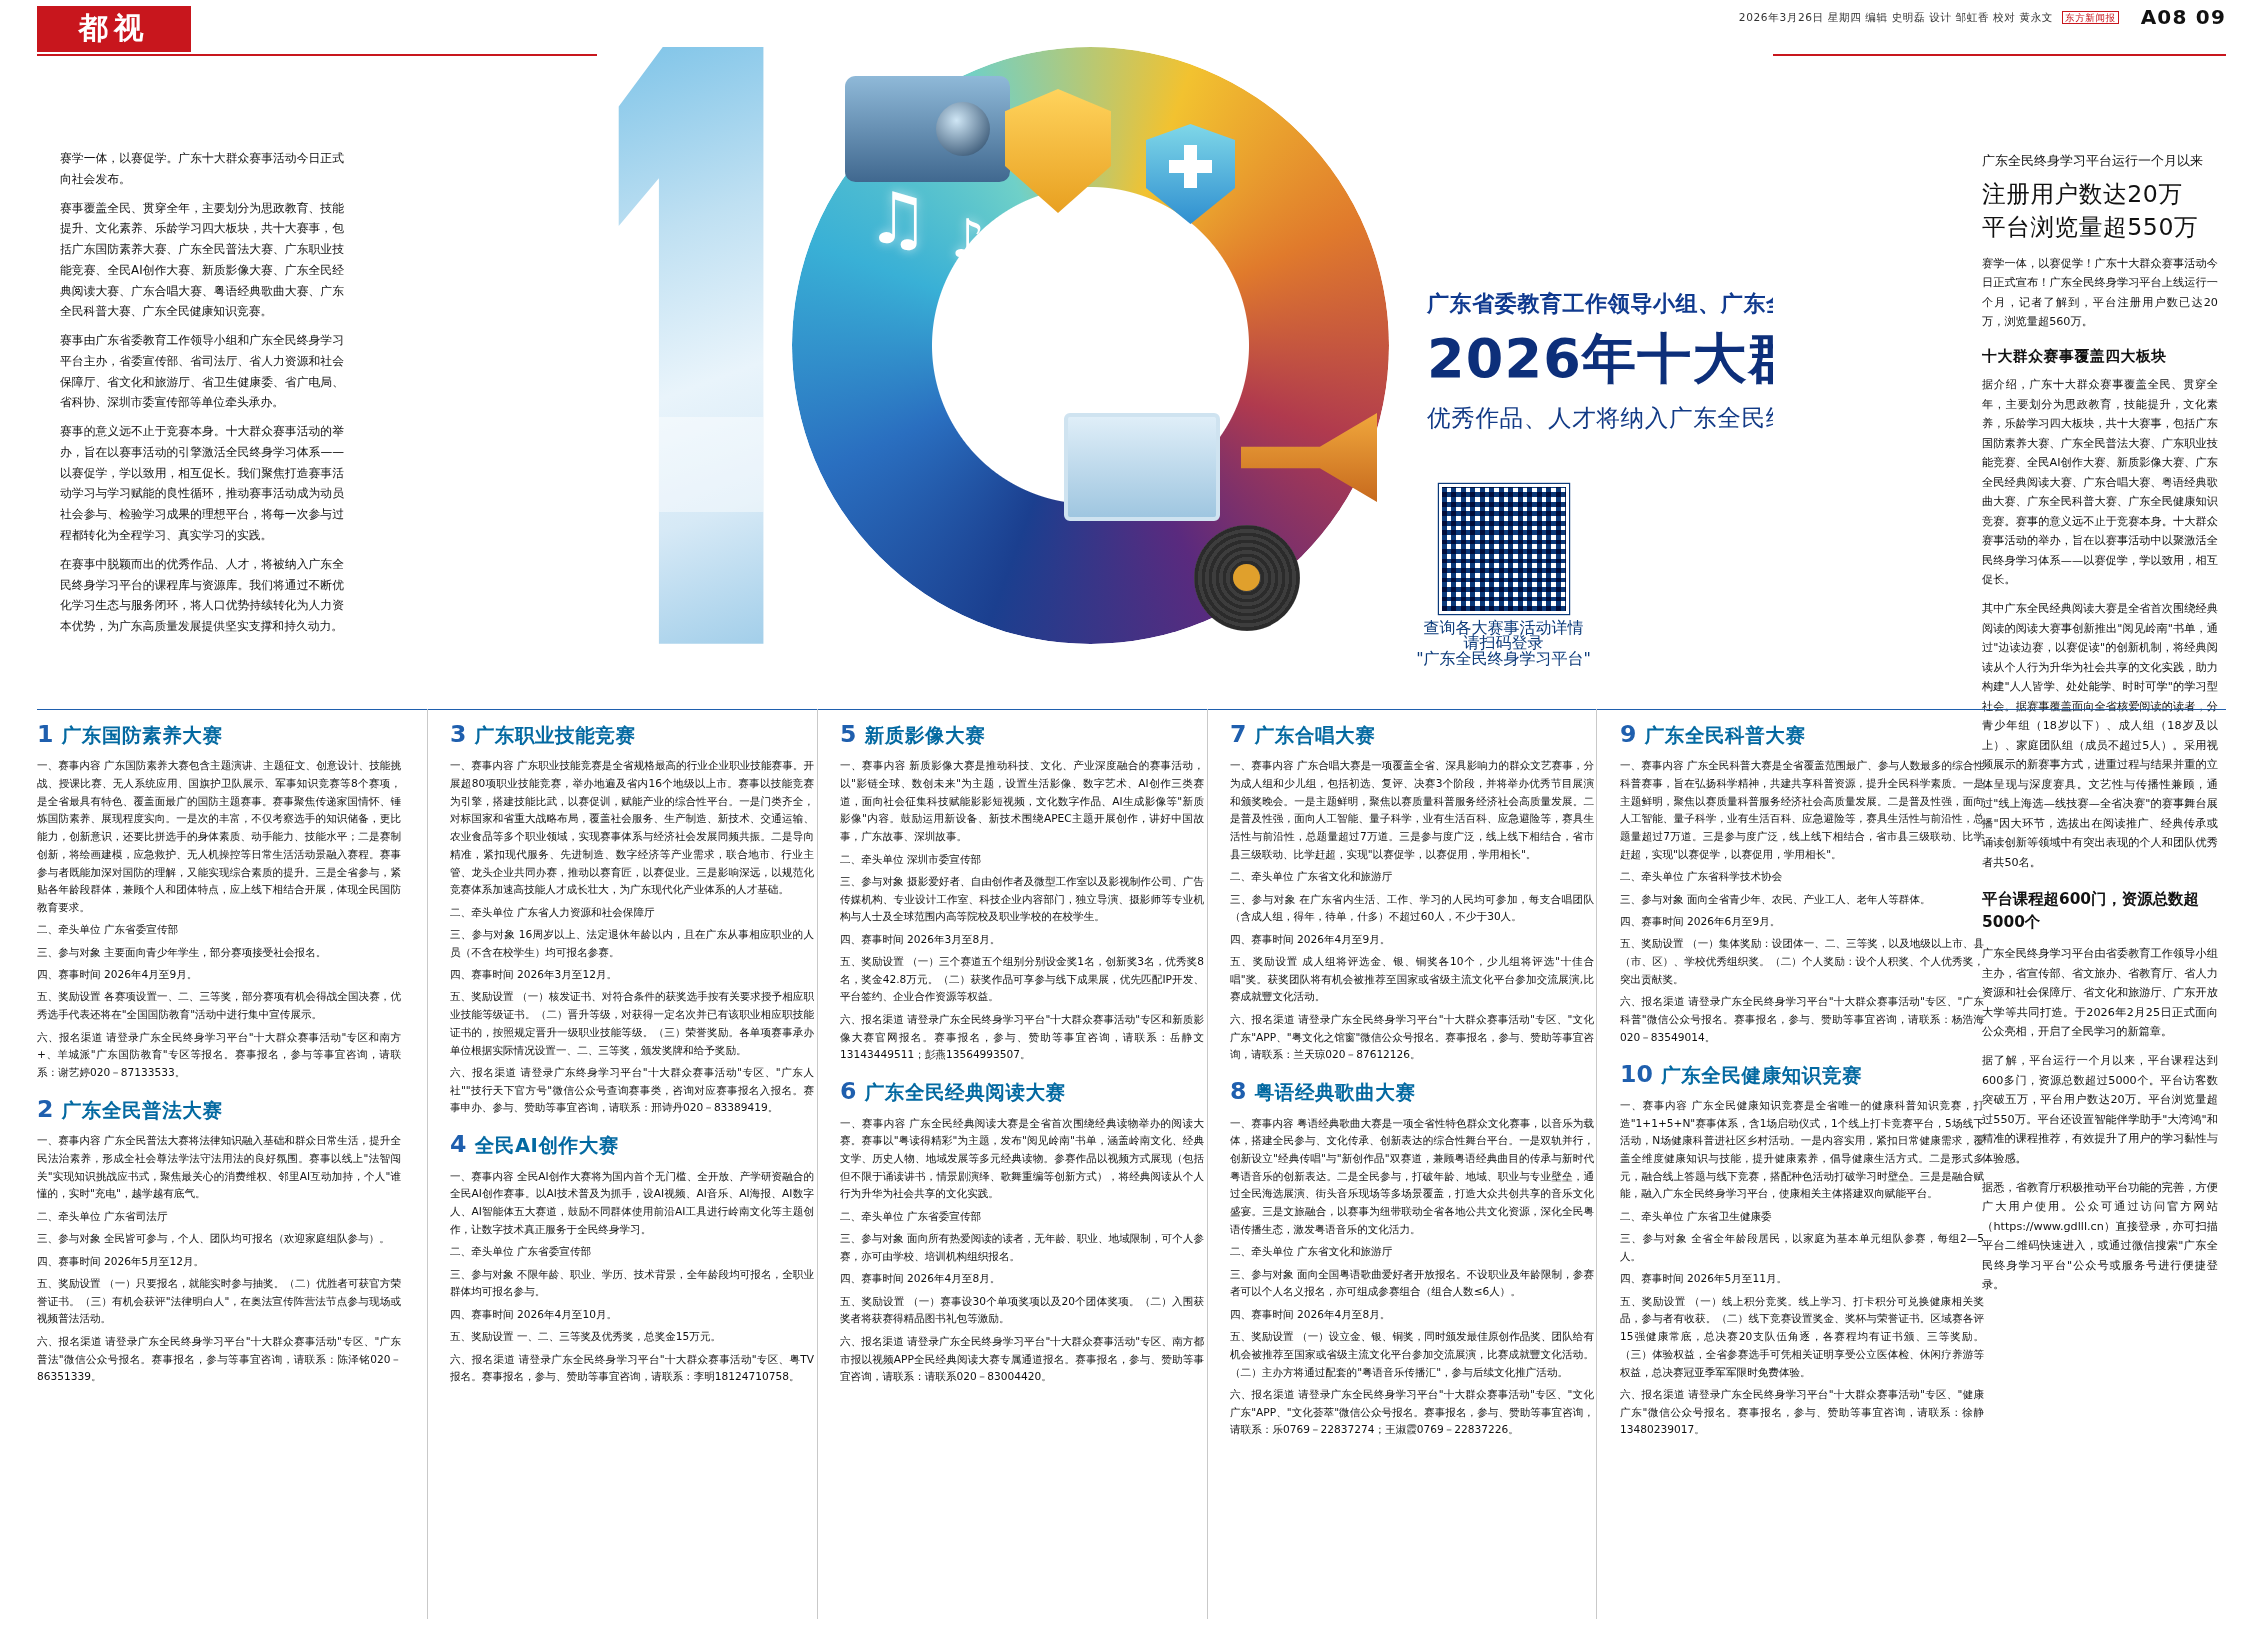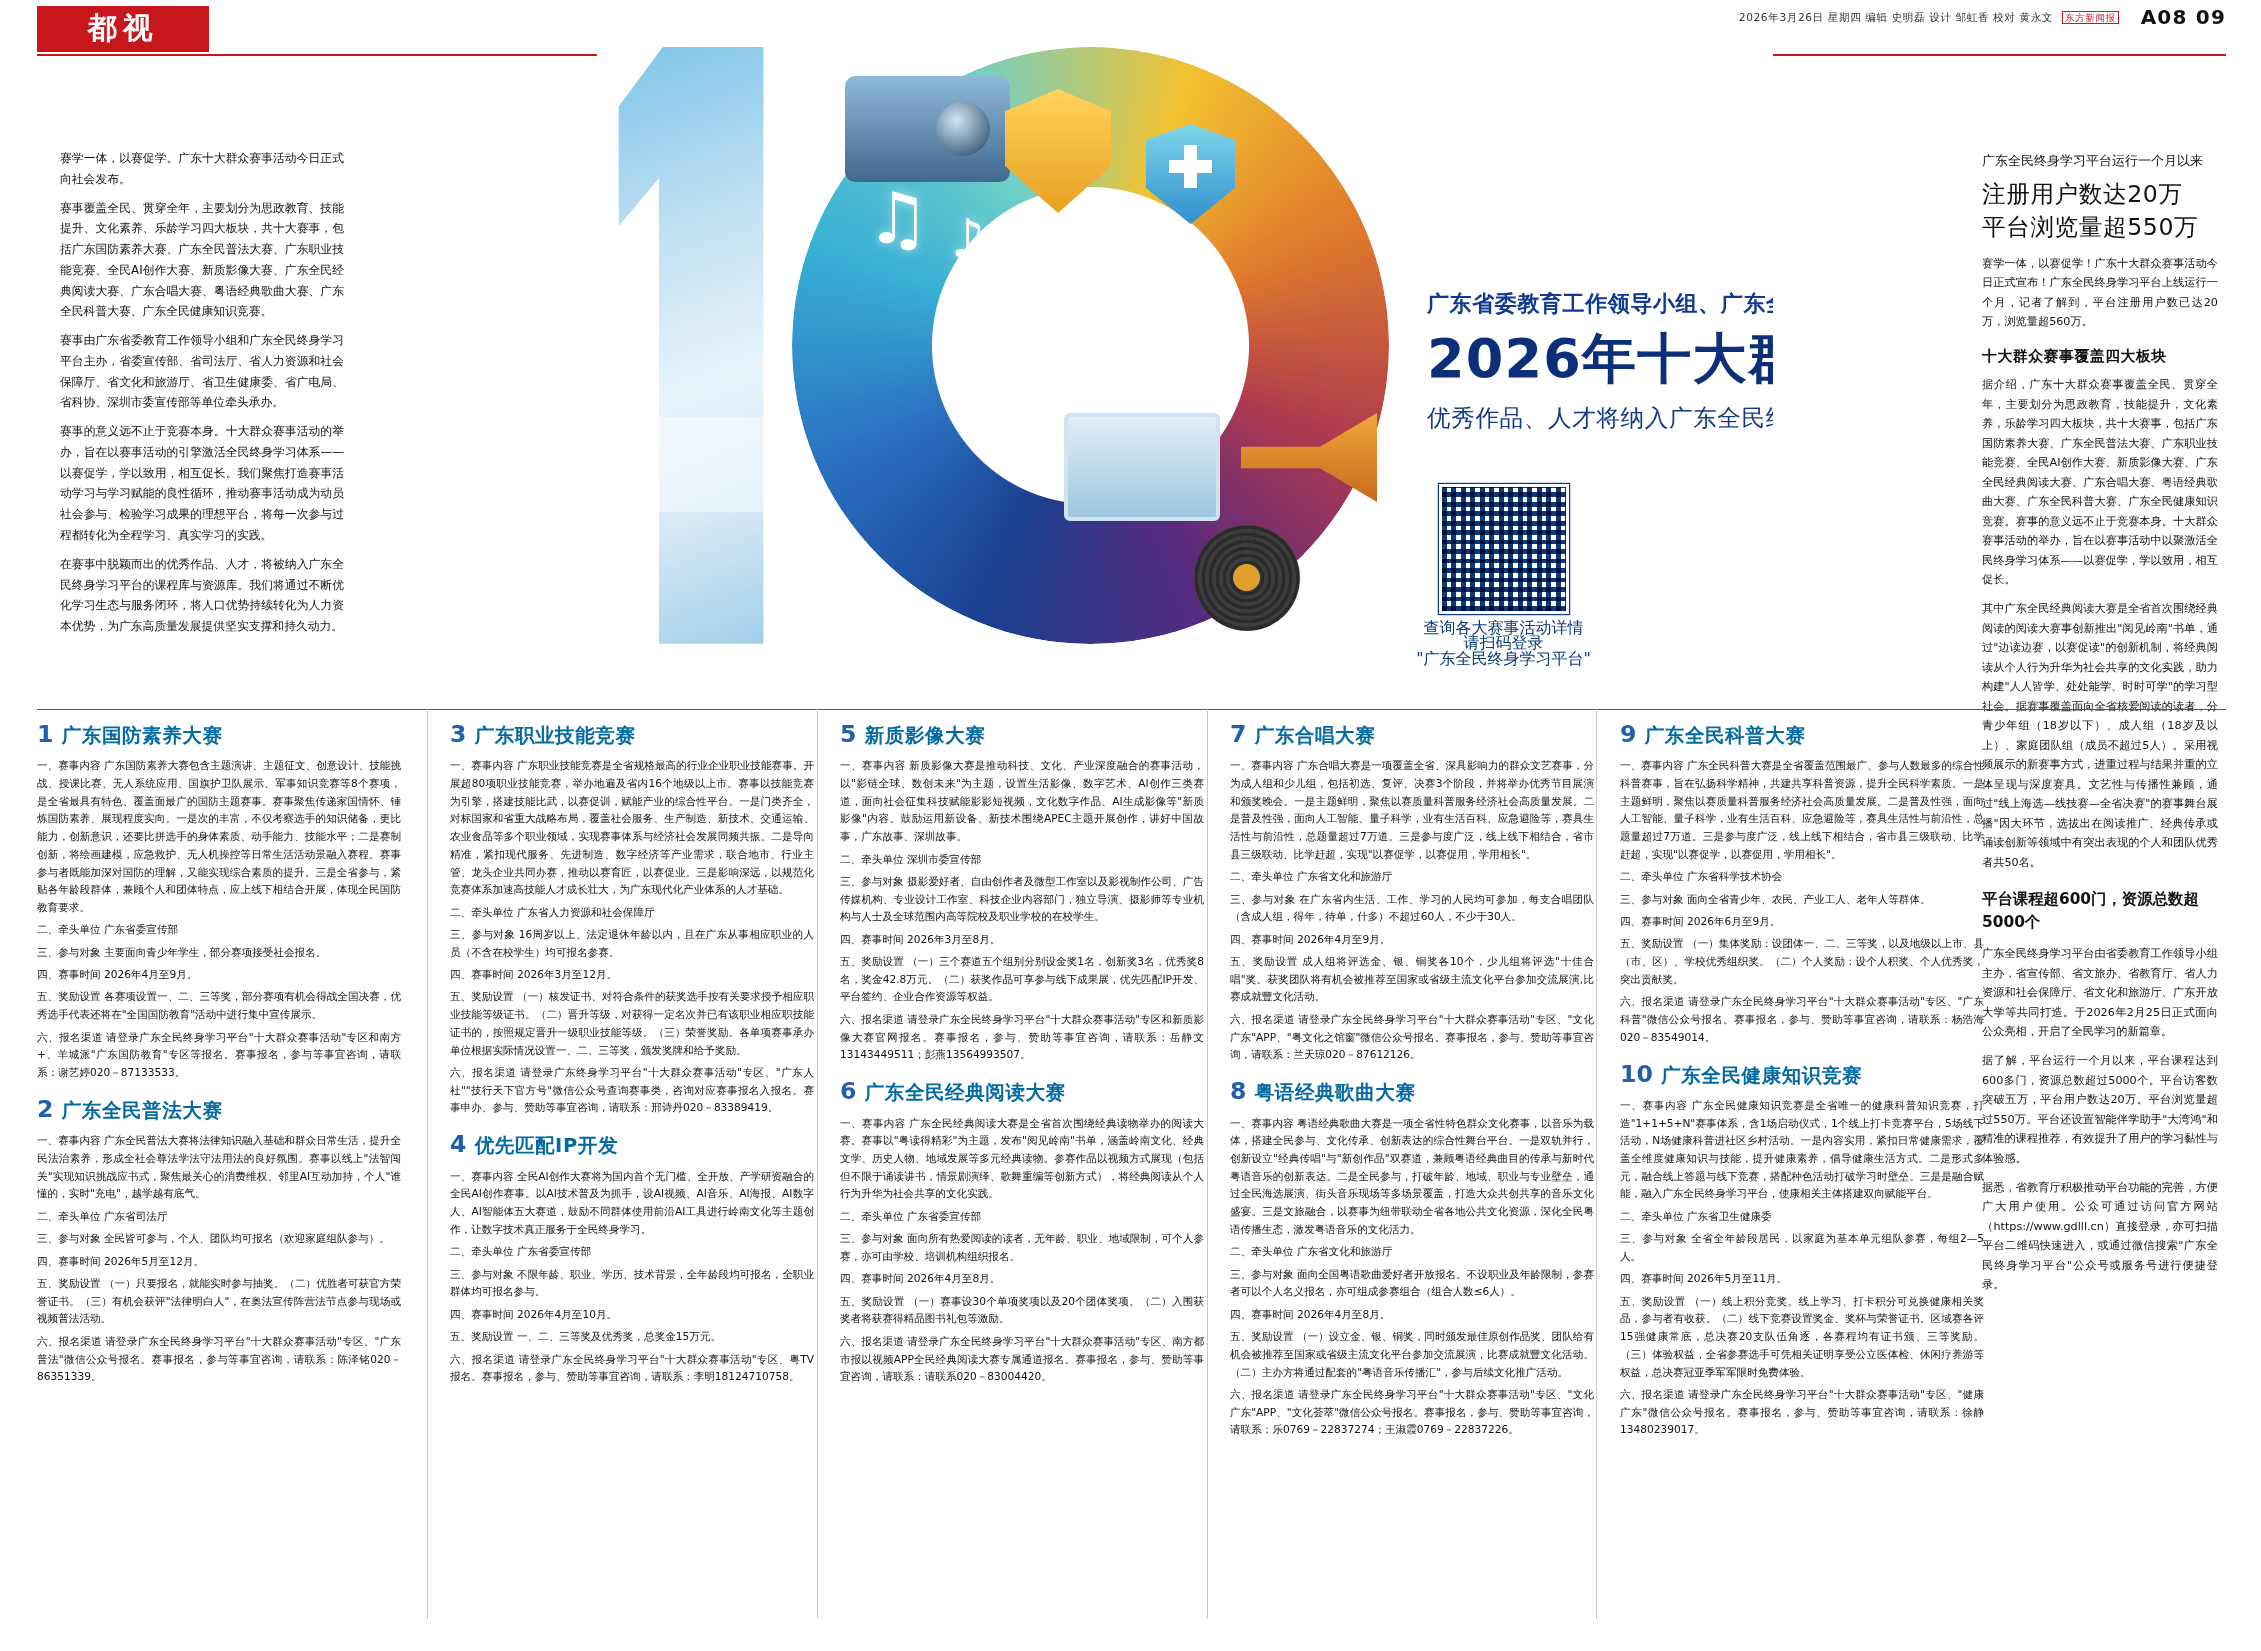--- a/index.html
+++ b/index.html
@@ -1,21 +1,21 @@
 <!DOCTYPE html>
 <html style="font-size:9.5px"><head>
 <meta charset="utf-8">
 <style>
   html,body{margin:0;padding:0;background:#fff;}
   body{width:2261px;height:1652px;font-family:"DejaVu Sans","Liberation Sans",sans-serif;color:#111;overflow:hidden;}
   .page{position:relative;width:2261px;height:1652px;background:#fff;}
 
   
   .masthead{position:absolute;left:0;top:0;width:2261px;height:54px;}
-  .mast-logo{position:absolute;left:37px;top:5.9px;width:172px;height:46px;background:#c8161d;color:#fff;
+  .mast-logo{position:absolute;left:37px;top:5.9px;width:154px;height:46px;background:#c8161d;color:#fff;
              font-size:29.5px;font-weight:bold;letter-spacing:5.9px;display:flex;align-items:center;justify-content:center;
              font-family:"DejaVu Sans","Liberation Sans",sans-serif;}
   .mast-meta{position:absolute;right:142px;top:10.6px;font-size:10.6px;color:#333;letter-spacing:0.6px;white-space:nowrap;}
   .mast-red{color:#c8161d;border:0.6px solid #c8161d;padding:0 2.4px;margin-left:4.7px;font-size:9.5px;}
   .mast-page{position:absolute;right:35px;top:4.7px;font-size:20px;font-weight:bold;color:#111;letter-spacing:1.2px;}
   .mast-rule{position:absolute;left:37px;top:54px;width:2189px;height:1.8px;background:#c8161d;}
 
   
   .lead-col{position:absolute;left:60px;top:148px;width:284px;font-size:11.8px;line-height:20.7px;color:#111;text-align:justify;}
   .lead-col p{margin:0 0 8.3px 0;text-indent:0;}
@@ -199,21 +199,21 @@
           <p>二、牵头单位  广东省人力资源和社会保障厅</p>
           <p>三、参与对象  16周岁以上、法定退休年龄以内，且在广东从事相应职业的人员（不含在校学生）均可报名参赛。</p>
           <p>四、赛事时间  2026年3月至12月。</p>
           <p>五、奖励设置  （一）核发证书、对符合条件的获奖选手按有关要求授予相应职业技能等级证书。（二）晋升等级，对获得一定名次并已有该职业相应职技能证书的，按照规定晋升一级职业技能等级。（三）荣誉奖励。各单项赛事承办单位根据实际情况设置一、二、三等奖，颁发奖牌和给予奖励。</p>
           <p>六、报名渠道  请登录广东终身学习平台"十大群众赛事活动"专区、"广东人社""技行天下官方号"微信公众号查询赛事类，咨询对应赛事报名入报名。赛事申办、参与、赞助等事宜咨询，请联系：邢诗丹020－83389419。</p>
         </div>
       </div>
       <div class="item">
         <div class="item-head">
           <span class="num">4</span>
-          <span class="iname">优先匹配IP开发</span>
+          <span class="iname">全民AI创作大赛</span>
         </div>
         <div class="body">
           <p>一、赛事内容  全民AI创作大赛将为国内首个无门槛、全开放、产学研资融合的全民AI创作赛事。以AI技术普及为抓手，设AI视频、AI音乐、AI海报、AI数字人、AI智能体五大赛道，鼓励不同群体使用前沿AI工具进行岭南文化等主题创作，让数字技术真正服务于全民终身学习。</p>
           <p>二、牵头单位  广东省委宣传部</p>
           <p>三、参与对象  不限年龄、职业、学历、技术背景，全年龄段均可报名，全职业群体均可报名参与。</p>
           <p>四、赛事时间  2026年4月至10月。</p>
           <p>五、奖励设置  一、二、三等奖及优秀奖，总奖金15万元。</p>
           <p>六、报名渠道  请登录广东全民终身学习平台"十大群众赛事活动"专区、粤TV 报名。赛事报名，参与、赞助等事宜咨询，请联系：李明18124710758。</p>
         </div>
       </div>

